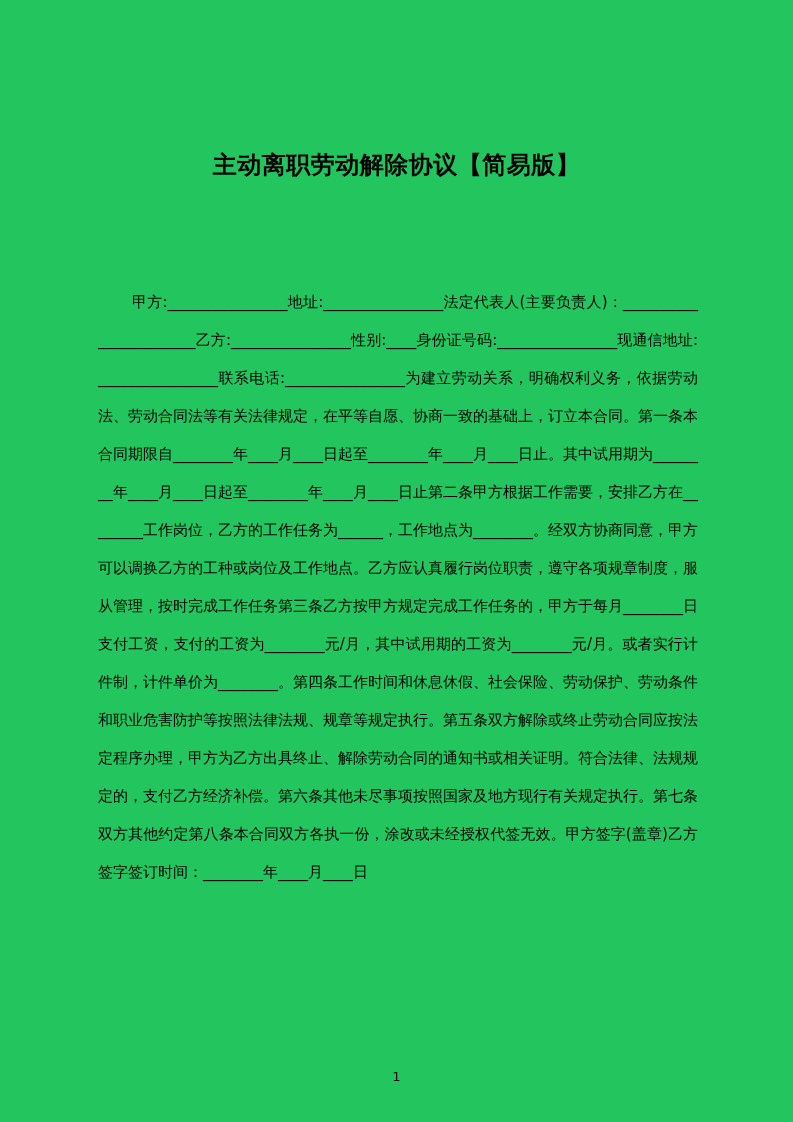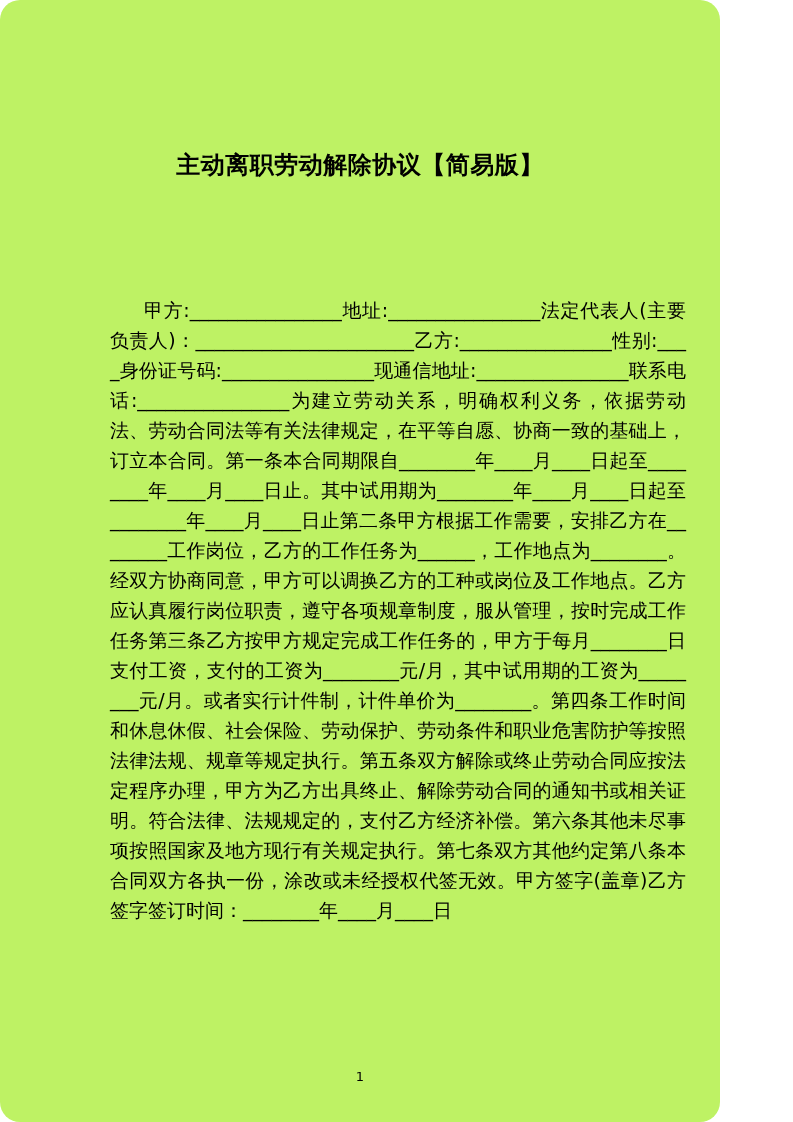--- a/index.html
+++ b/index.html
@@ -6,26 +6,25 @@
     margin: 0;
     padding: 0;
     background: #ffffff;
   }
   body {
     font-family: "DejaVu Sans", "Liberation Sans", sans-serif;
     color: #000000;
   }
   .page {
     position: relative;
-    width: 720px;
+    width: 793px;
     height: 1122px;
-    background: #bef264;
+    background: #22c55e;
     box-sizing: border-box;
     overflow: hidden;
-    border-radius: 20px;
   }
   .doc-title {
     position: absolute;
     top: 132px;
     left: 0;
     right: 0;
     text-align: center;
     font-size: 24px;
     font-weight: bold;
     letter-spacing: 0.5px;
@@ -36,25 +35,25 @@
     top: 283px;
     left: 98px;
     width: 600px;
   }
   .subtitle {
     font-size: 15px;
     line-height: 26px;
     margin: 0 0 22px 34px;
   }
   .body-text {
-    font-size: 19px;
-    line-height: 30px;
+    font-size: 15px;
+    line-height: 38px;
     text-align: justify;
     text-justify: inter-ideograph;
-    margin: 12px;
+    margin: 0;
     text-indent: 34px;
     word-break: break-all;
   }
   .page-number {
     position: absolute;
     bottom: 36px;
     left: 0;
     right: 0;
     text-align: center;
     font-size: 13px;

